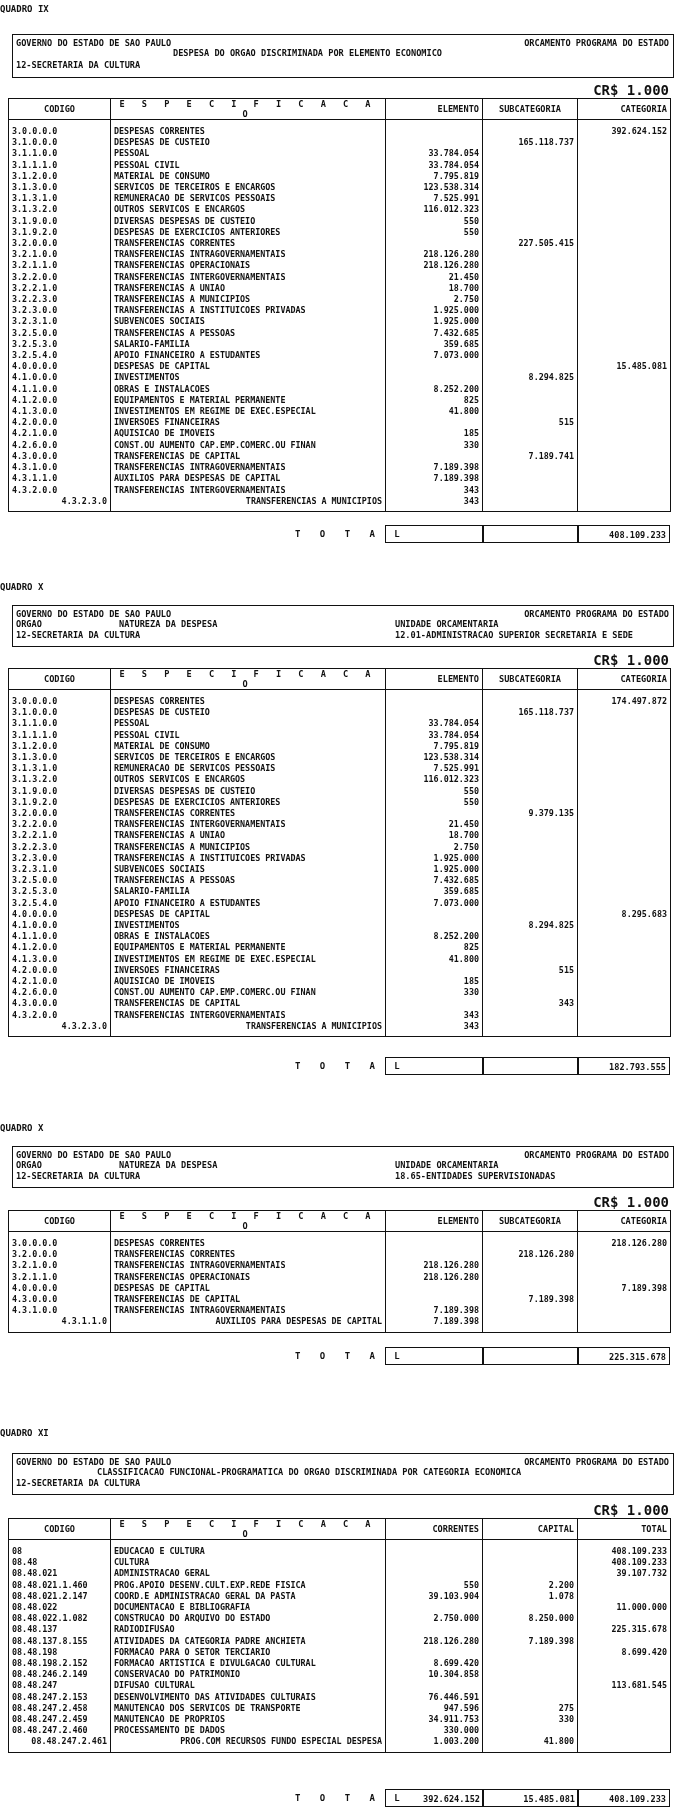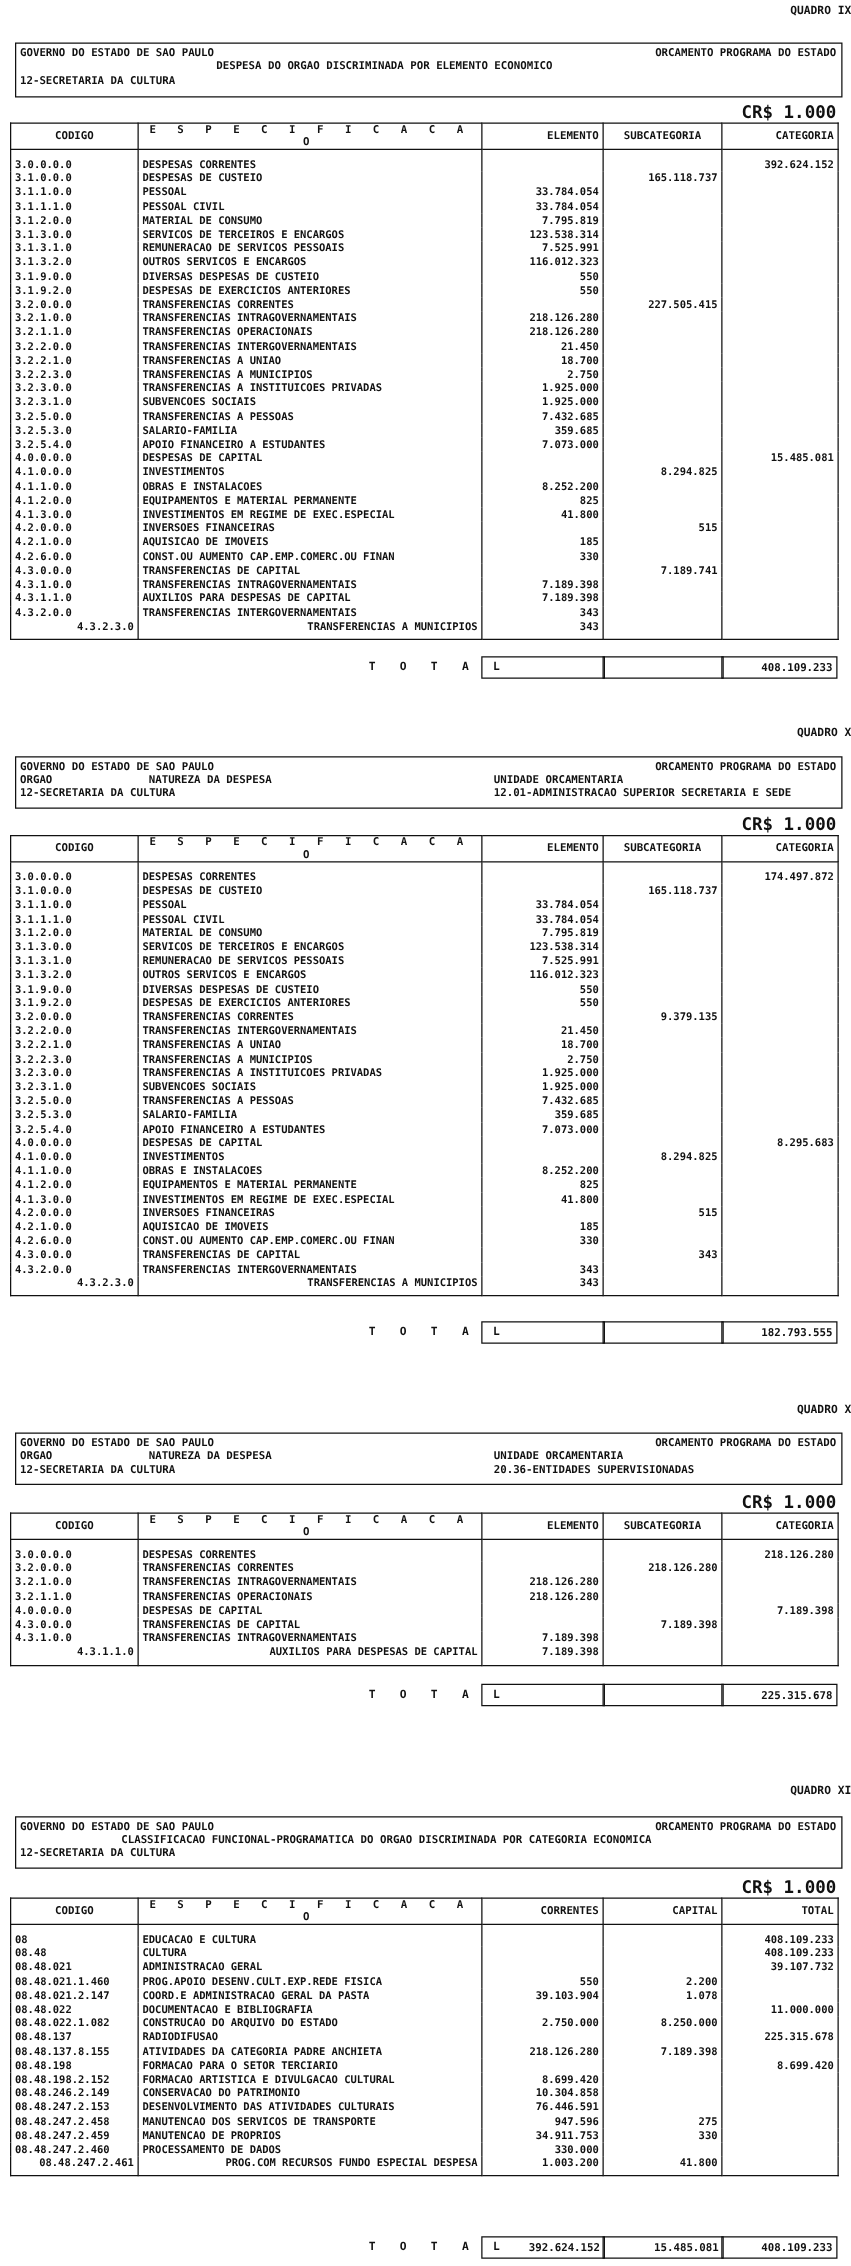--- a/index.html
+++ b/index.html
@@ -1,19 +1,19 @@
 <!DOCTYPE html>
 <html><head>
 <meta charset="utf-8">
 <style>
   html, body { margin:0; padding:0; background:#ffffff; }
   body { width:681px; height:1813px; position:relative; overflow:hidden;
          font-family:"DejaVu Sans Mono","Liberation Mono",monospace; color:#111; }
   .q { position:absolute; left:0; width:681px; }
-  .qtitle { position:absolute; left:0; width:681px; text-align:right; font-size:9px; font-weight:bold; }
+  .qtitle { position:absolute; left:0; width:681px; text-align:left; font-size:9px; font-weight:bold; }
   .hdrbox { position:absolute; left:12px; width:660px; border:1.5px solid #111; font-size:8.6px; font-weight:bold; }
   .hdrbox .ln { position:absolute; white-space:pre; }
   .unit { position:absolute; right:12px; font-size:14px; font-weight:bold; }
   table.t { position:absolute; left:8px; width:662px; border-collapse:collapse; font-size:8.4px; font-weight:bold; table-layout:fixed; }
   table.t th { border:1.5px solid #111; height:19px; font-size:8.6px; padding:0 3px; }
   table.t td { border-left:1.5px solid #111; border-right:1.5px solid #111; padding:0 3px; height:11.2px; line-height:11.2px; white-space:nowrap; overflow:hidden; }
   table.t tbody tr:first-child td { padding-top:6px; }
   table.t tbody tr:last-child td { border-bottom:1.5px solid #111; padding-bottom:4px;text-align:right; }
   .num { text-align:right; }
   .spaced { letter-spacing:6px; }
@@ -551,21 +551,21 @@
 
 <div class="q">
   <div class="qtitle" style="top:1123px;">QUADRO X</div>
   <div class="hdrbox" style="top:1146px;height:40px;">
     <span class="ln" style="left:3px;top:3px;">GOVERNO DO ESTADO DE SAO PAULO</span>
     <span class="ln" style="right:4px;top:3px;">ORCAMENTO PROGRAMA DO ESTADO</span>
     <span class="ln" style="left:3px;top:13px;">ORGAO</span>
     <span class="ln" style="left:106px;top:13px;">NATUREZA DA DESPESA</span>
     <span class="ln" style="left:382px;top:13px;">UNIDADE ORCAMENTARIA</span>
     <span class="ln" style="left:3px;top:24px;">12-SECRETARIA DA CULTURA</span>
-    <span class="ln" style="left:382px;top:24px;">20.36-ENTIDADES SUPERVISIONADAS</span>
+    <span class="ln" style="left:382px;top:24px;">18.65-ENTIDADES SUPERVISIONADAS</span>
   </div>
   <div class="unit" style="top:1194px;">CR$ 1.000</div>
   <table class="t" style="top:1210px;">
     <colgroup>
         <col style="width:102px">
         <col style="width:275px">
         <col style="width:97px">
         <col style="width:95px">
         <col style="width:93px">
       </colgroup>
@@ -750,20 +750,27 @@
           <td class="num"></td>
         </tr>
         <tr>
           <td>08.48.246.2.149</td>
           <td>CONSERVACAO DO PATRIMONIO</td>
           <td class="num">10.304.858</td>
           <td class="num"></td>
           <td class="num"></td>
         </tr>
         <tr>
+          <td>08.48.247</td>
+          <td>DIFUSAO CULTURAL</td>
+          <td class="num"></td>
+          <td class="num"></td>
+          <td class="num">113.681.545</td>
+        </tr>
+        <tr>
           <td>08.48.247.2.153</td>
           <td>DESENVOLVIMENTO DAS ATIVIDADES CULTURAIS</td>
           <td class="num">76.446.591</td>
           <td class="num"></td>
           <td class="num"></td>
         </tr>
         <tr>
           <td>08.48.247.2.458</td>
           <td>MANUTENCAO DOS SERVICOS DE TRANSPORTE</td>
           <td class="num">947.596</td>

